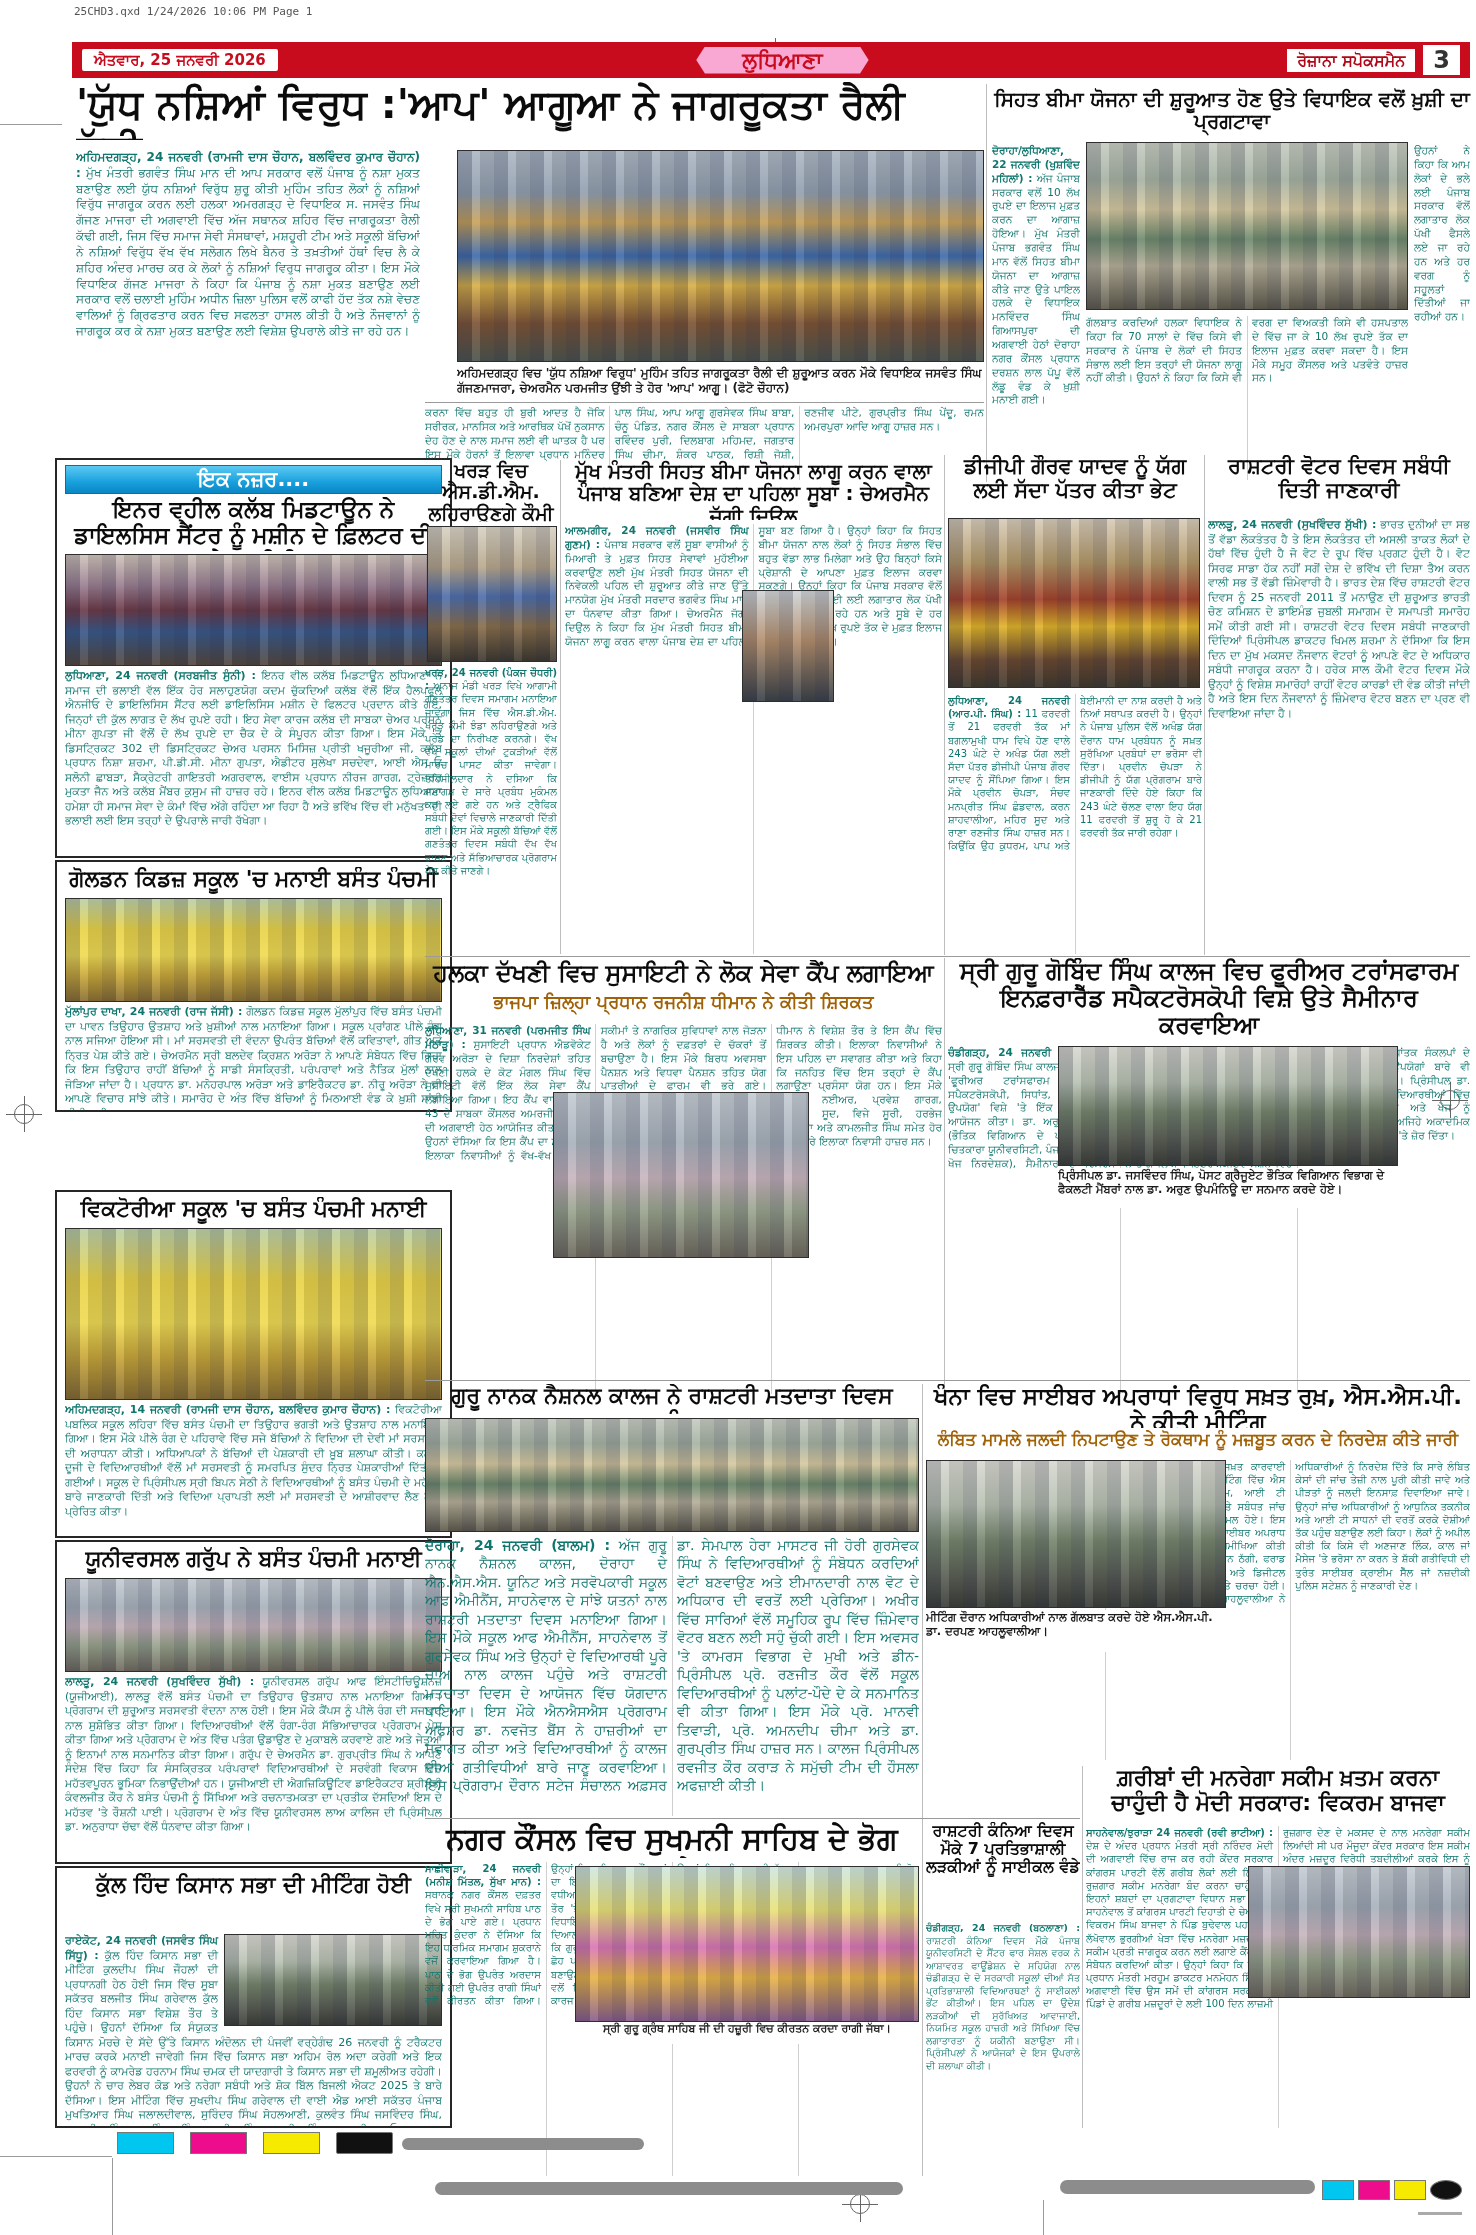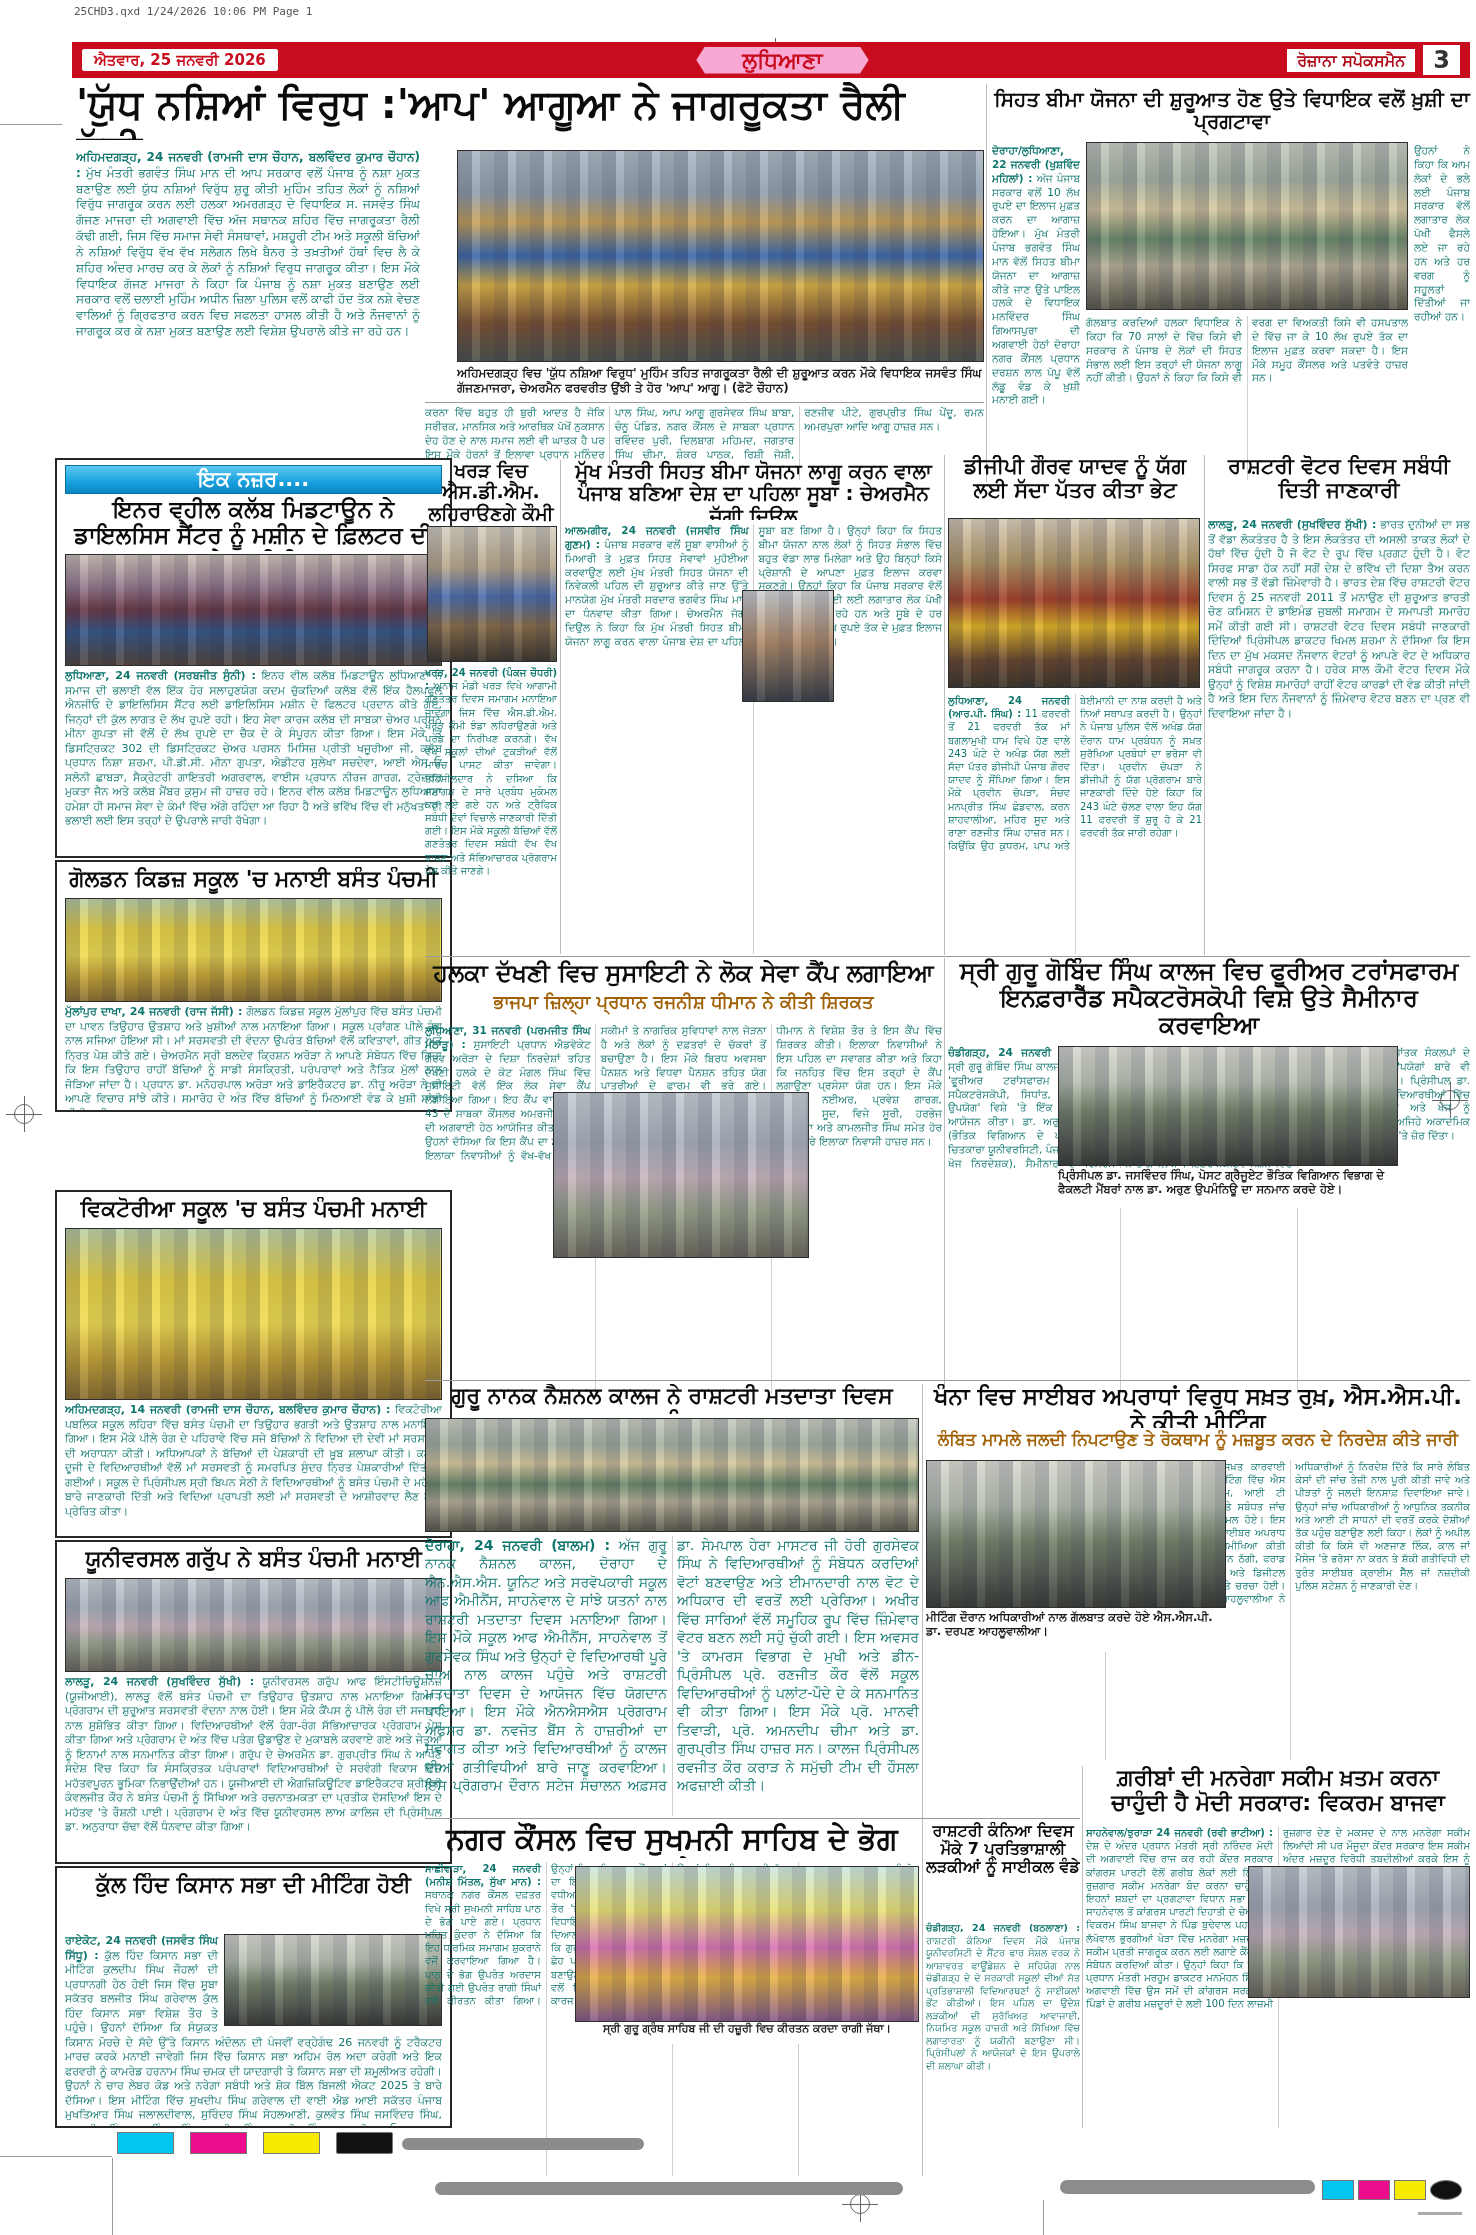--- a/index.html
+++ b/index.html
@@ -77,21 +77,21 @@
 
   <div class="abs hl hl-left" style="left:76px;top:82px;width:906px;height:58px;font-size:40px;">'ਯੁੱਧ ਨਸ਼ਿਆਂ ਵਿਰੁਧ :'ਆਪ' ਆਗੂਆ ਨੇ ਜਾਗਰੂਕਤਾ ਰੈਲੀ ਕੱਢੀ</div>
   <div class="abs hl" style="left:992px;top:88px;width:480px;height:52px;font-size:20px;">ਸਿਹਤ ਬੀਮਾ ਯੋਜਨਾ ਦੀ ਸ਼ੁਰੂਆਤ ਹੋਣ ਉਤੇ ਵਿਧਾਇਕ ਵਲੋਂ ਖ਼ੁਸ਼ੀ ਦਾ ਪ੍ਰਗਟਾਵਾ</div>
   <div class="abs rv" style="left:986px;top:84px;height:398px;"></div>
 
   <div class="abs bd" style="left:76px;top:150px;width:344px;height:330px;font-size:12px;">
     <b>ਅਹਿਮਦਗੜ੍ਹ, 24 ਜਨਵਰੀ (ਰਾਮਜੀ ਦਾਸ ਚੌਹਾਨ, ਬਲਵਿੰਦਰ ਕੁਮਾਰ ਚੌਹਾਨ) :</b>
     <span>ਮੁੱਖ ਮੰਤਰੀ ਭਗਵੰਤ ਸਿੰਘ ਮਾਨ ਦੀ ਆਪ ਸਰਕਾਰ ਵਲੋਂ ਪੰਜਾਬ ਨੂੰ ਨਸ਼ਾ ਮੁਕਤ ਬਣਾਉਣ ਲਈ ਯੁੱਧ ਨਸ਼ਿਆਂ ਵਿਰੁੱਧ ਸ਼ੁਰੂ ਕੀਤੀ ਮੁਹਿੰਮ ਤਹਿਤ ਲੋਕਾਂ ਨੂੰ ਨਸ਼ਿਆਂ ਵਿਰੁੱਧ ਜਾਗਰੂਕ ਕਰਨ ਲਈ ਹਲਕਾ ਅਮਰਗੜ੍ਹ ਦੇ ਵਿਧਾਇਕ ਸ. ਜਸਵੰਤ ਸਿੰਘ ਗੱਜਣ ਮਾਜਰਾ ਦੀ ਅਗਵਾਈ ਵਿੱਚ ਅੱਜ ਸਥਾਨਕ ਸ਼ਹਿਰ ਵਿੱਚ ਜਾਗਰੂਕਤਾ ਰੈਲੀ ਕੱਢੀ ਗਈ, ਜਿਸ ਵਿੱਚ ਸਮਾਜ ਸੇਵੀ ਸੰਸਥਾਵਾਂ, ਮਸ਼ਹੂਰੀ ਟੀਮ ਅਤੇ ਸਕੂਲੀ ਬੱਚਿਆਂ ਨੇ ਨਸ਼ਿਆਂ ਵਿਰੁੱਧ ਵੱਖ ਵੱਖ ਸਲੋਗਨ ਲਿਖੇ ਬੈਨਰ ਤੇ ਤਖ਼ਤੀਆਂ ਹੱਥਾਂ ਵਿਚ ਲੈ ਕੇ ਸ਼ਹਿਰ ਅੰਦਰ ਮਾਰਚ ਕਰ ਕੇ ਲੋਕਾਂ ਨੂੰ ਨਸ਼ਿਆਂ ਵਿਰੁਧ ਜਾਗਰੂਕ ਕੀਤਾ। ਇਸ ਮੌਕੇ ਵਿਧਾਇਕ ਗੱਜਣ ਮਾਜਰਾ ਨੇ ਕਿਹਾ ਕਿ ਪੰਜਾਬ ਨੂੰ ਨਸ਼ਾ ਮੁਕਤ ਬਣਾਉਣ ਲਈ ਸਰਕਾਰ ਵਲੋਂ ਚਲਾਈ ਮੁਹਿੰਮ ਅਧੀਨ ਜ਼ਿਲਾ ਪੁਲਿਸ ਵਲੋਂ ਕਾਫੀ ਹੱਦ ਤੱਕ ਨਸ਼ੇ ਵੇਚਣ ਵਾਲਿਆਂ ਨੂੰ ਗ੍ਰਿਫਤਾਰ ਕਰਨ ਵਿਚ ਸਫਲਤਾ ਹਾਸਲ ਕੀਤੀ ਹੈ ਅਤੇ ਨੌਜਵਾਨਾਂ ਨੂੰ ਜਾਗਰੂਕ ਕਰ ਕੇ ਨਸ਼ਾ ਮੁਕਤ ਬਣਾਉਣ ਲਈ ਵਿਸ਼ੇਸ਼ ਉਪਰਾਲੇ ਕੀਤੇ ਜਾ ਰਹੇ ਹਨ।</span>
   </div>
   <div class="abs photo p-rally" style="left:457px;top:150px;width:527px;height:212px;"></div>
-  <div class="abs cap" style="left:457px;top:366px;width:527px;height:34px;">ਅਹਿਮਦਗੜ੍ਹ ਵਿਚ 'ਯੁੱਧ ਨਸ਼ਿਆ ਵਿਰੁਧ' ਮੁਹਿੰਮ ਤਹਿਤ ਜਾਗਰੂਕਤਾ ਰੈਲੀ ਦੀ ਸ਼ੁਰੂਆਤ ਕਰਨ ਮੌਕੇ ਵਿਧਾਇਕ ਜਸਵੰਤ ਸਿੰਘ ਗੱਜਣਮਾਜਰਾ, ਚੇਅਰਮੈਨ ਫਰਵਰੀਤ ਉਂਝੀ ਤੇ ਹੋਰ 'ਆਪ' ਆਗੂ। (ਫੋਟੋ ਚੌਹਾਨ)</div>
+  <div class="abs cap" style="left:457px;top:366px;width:527px;height:34px;">ਅਹਿਮਦਗੜ੍ਹ ਵਿਚ 'ਯੁੱਧ ਨਸ਼ਿਆ ਵਿਰੁਧ' ਮੁਹਿੰਮ ਤਹਿਤ ਜਾਗਰੂਕਤਾ ਰੈਲੀ ਦੀ ਸ਼ੁਰੂਆਤ ਕਰਨ ਮੌਕੇ ਵਿਧਾਇਕ ਜਸਵੰਤ ਸਿੰਘ ਗੱਜਣਮਾਜਰਾ, ਚੇਅਰਮੈਨ ਪਰਮਜੀਤ ਉਂਝੀ ਤੇ ਹੋਰ 'ਆਪ' ਆਗੂ। (ਫੋਟੋ ਚੌਹਾਨ)</div>
   <div class="abs rh" style="left:425px;top:402px;width:559px;"></div>
   <div class="abs bd cols3" style="left:425px;top:406px;width:559px;height:74px;font-size:10.5px;">ਕਰਨਾ ਵਿੱਚ ਬਹੁਤ ਹੀ ਬੁਰੀ ਆਦਤ ਹੈ ਜੋਕਿ ਸਰੀਰਕ, ਮਾਨਸਿਕ ਅਤੇ ਆਰਥਿਕ ਪੱਖੋਂ ਨੁਕਸਾਨ ਦੇਹ ਹੋਣ ਦੇ ਨਾਲ ਸਮਾਜ ਲਈ ਵੀ ਘਾਤਕ ਹੈ ਪਰ ਇਸ ਮੌਕੇ ਹੋਰਨਾਂ ਤੋਂ ਇਲਾਵਾ ਪ੍ਰਧਾਨ ਮਨਿੰਦਰ ਪਾਲ ਸਿੰਘ, ਆਪ ਆਗੂ ਗੁਰਸੇਵਕ ਸਿੰਘ ਬਾਬਾ, ਚੰਨੂ ਪੰਡਿਤ, ਨਗਰ ਕੌਂਸਲ ਦੇ ਸਾਬਕਾ ਪ੍ਰਧਾਨ ਰਵਿੰਦਰ ਪੁਰੀ, ਦਿਲਬਾਗ ਮਹਿਮਦ, ਜਗਤਾਰ ਸਿੰਘ ਚੀਮਾ, ਸ਼ੰਕਰ ਪਾਠਕ, ਰਿਸ਼ੀ ਜੋਸ਼ੀ, ਰਣਜੀਵ ਪੀਟੇ, ਗੁਰਪ੍ਰੀਤ ਸਿੰਘ ਪੇਂਦੂ, ਰਮਨ ਅਮਰਪੁਰਾ ਆਦਿ ਆਗੂ ਹਾਜ਼ਰ ਸਨ।</div>
 
   <div class="abs bd" style="left:992px;top:144px;width:88px;height:338px;font-size:10.5px;">
     <b>ਦੋਰਾਹਾ/ਲੁਧਿਆਣਾ, 22 ਜਨਵਰੀ (ਖੁਸ਼ਵਿੰਦ ਮਹਿਲਾਂ) :</b>
     <span>ਅੱਜ ਪੰਜਾਬ ਸਰਕਾਰ ਵਲੋਂ 10 ਲੱਖ ਰੁਪਏ ਦਾ ਇਲਾਜ ਮੁਫ਼ਤ ਕਰਨ ਦਾ ਆਗਾਜ਼ ਹੋਇਆ। ਮੁੱਖ ਮੰਤਰੀ ਪੰਜਾਬ ਭਗਵੰਤ ਸਿੰਘ ਮਾਨ ਵੱਲੋਂ ਸਿਹਤ ਬੀਮਾ ਯੋਜਨਾ ਦਾ ਆਗਾਜ਼ ਕੀਤੇ ਜਾਣ ਉਤੇ ਪਾਇਲ ਹਲਕੇ ਦੇ ਵਿਧਾਇਕ ਮਨਵਿੰਦਰ ਸਿੰਘ ਗਿਆਸਪੁਰਾ ਦੀ ਅਗਵਾਈ ਹੇਠਾਂ ਦੋਰਾਹਾ ਨਗਰ ਕੌਂਸਲ ਪ੍ਰਧਾਨ ਦਰਸ਼ਨ ਲਾਲ ਪੱਪੂ ਵੱਲੋਂ ਲੱਡੂ ਵੰਡ ਕੇ ਖ਼ੁਸ਼ੀ ਮਨਾਈ ਗਈ।</span>
   </div>
   <div class="abs photo p-outgrp" style="left:1086px;top:142px;width:322px;height:168px;"></div>
   <div class="abs bd cols2" style="left:1086px;top:316px;width:322px;height:164px;font-size:10.5px;">ਗੱਲਬਾਤ ਕਰਦਿਆਂ ਹਲਕਾ ਵਿਧਾਇਕ ਨੇ ਕਿਹਾ ਕਿ 70 ਸਾਲਾਂ ਦੇ ਵਿੱਚ ਕਿਸੇ ਵੀ ਸਰਕਾਰ ਨੇ ਪੰਜਾਬ ਦੇ ਲੋਕਾਂ ਦੀ ਸਿਹਤ ਸੰਭਾਲ ਲਈ ਇਸ ਤਰ੍ਹਾਂ ਦੀ ਯੋਜਨਾ ਲਾਗੂ ਨਹੀਂ ਕੀਤੀ। ਉਹਨਾਂ ਨੇ ਕਿਹਾ ਕਿ ਕਿਸੇ ਵੀ ਵਰਗ ਦਾ ਵਿਅਕਤੀ ਕਿਸੇ ਵੀ ਹਸਪਤਾਲ ਦੇ ਵਿੱਚ ਜਾ ਕੇ 10 ਲੱਖ ਰੁਪਏ ਤੱਕ ਦਾ ਇਲਾਜ ਮੁਫ਼ਤ ਕਰਵਾ ਸਕਦਾ ਹੈ। ਇਸ ਮੌਕੇ ਸਮੂਹ ਕੌਂਸਲਰ ਅਤੇ ਪਤਵੰਤੇ ਹਾਜ਼ਰ ਸਨ।</div>
   <div class="abs bd" style="left:1414px;top:144px;width:56px;height:338px;font-size:10.5px;">ਉਹਨਾਂ ਨੇ ਕਿਹਾ ਕਿ ਆਮ ਲੋਕਾਂ ਦੇ ਭਲੇ ਲਈ ਪੰਜਾਬ ਸਰਕਾਰ ਵੱਲੋਂ ਲਗਾਤਾਰ ਲੋਕ ਪੱਖੀ ਫੈਸਲੇ ਲਏ ਜਾ ਰਹੇ ਹਨ ਅਤੇ ਹਰ ਵਰਗ ਨੂੰ ਸਹੂਲਤਾਂ ਦਿੱਤੀਆਂ ਜਾ ਰਹੀਆਂ ਹਨ।</div>

